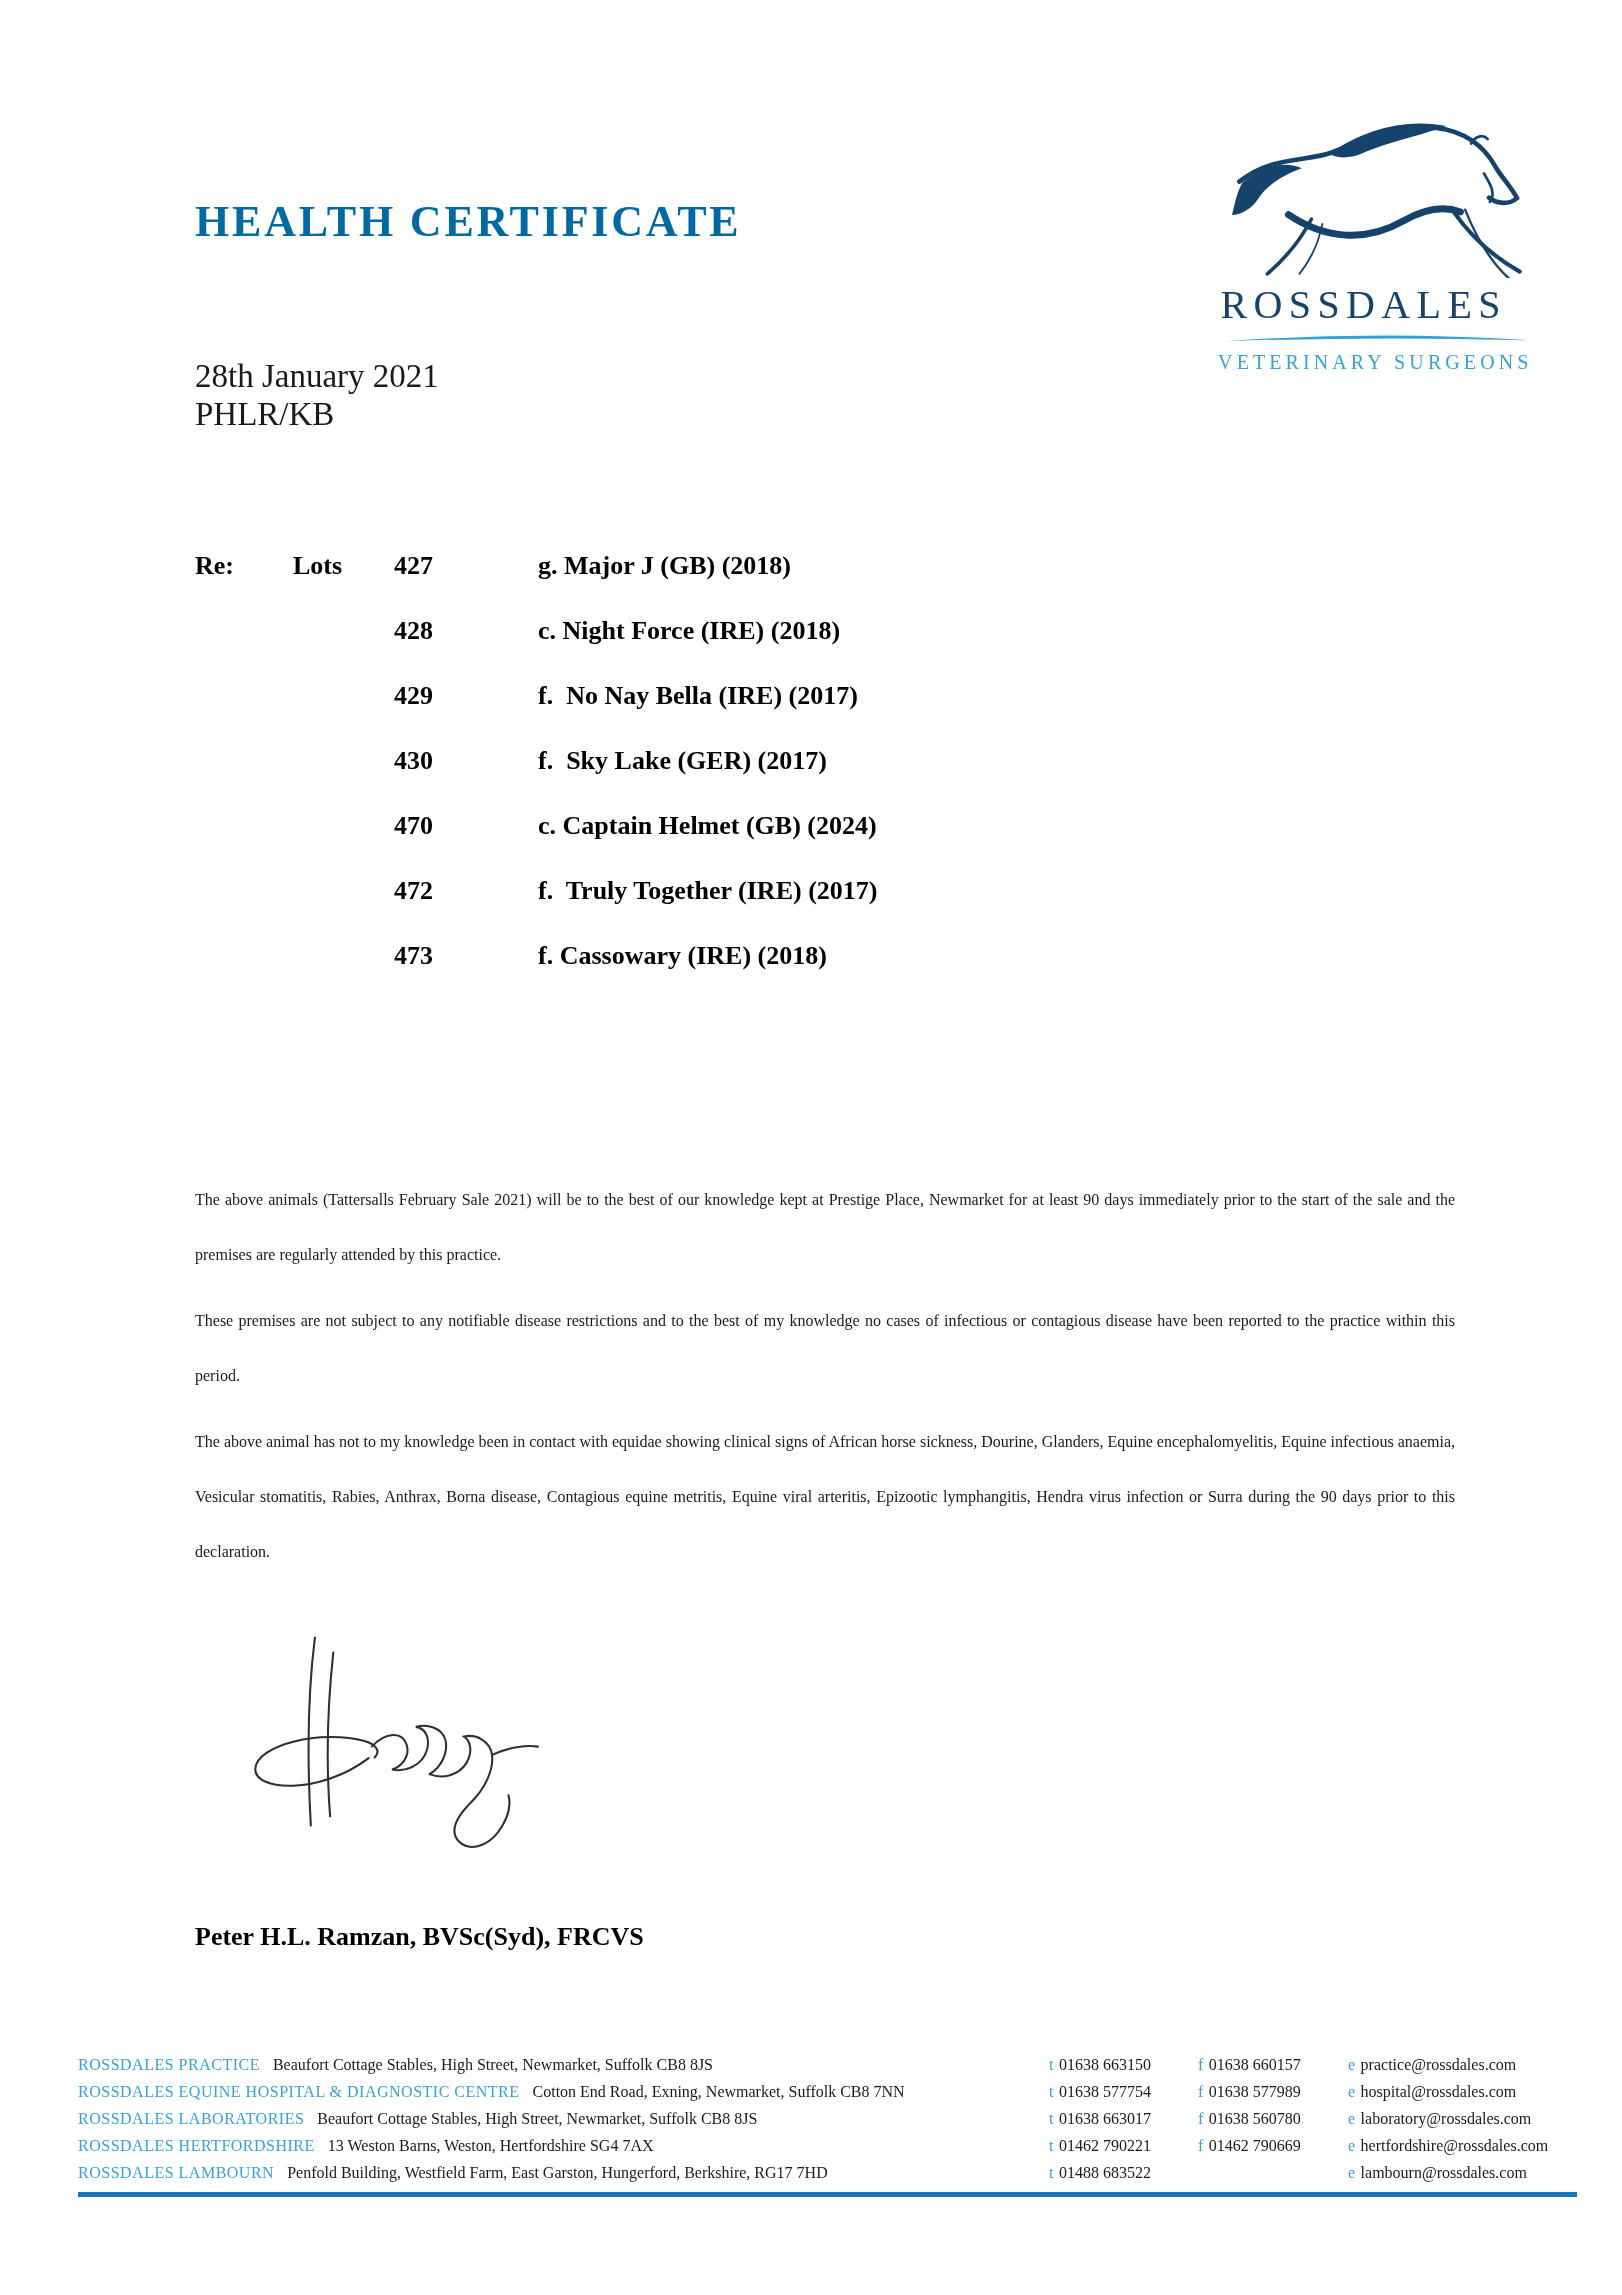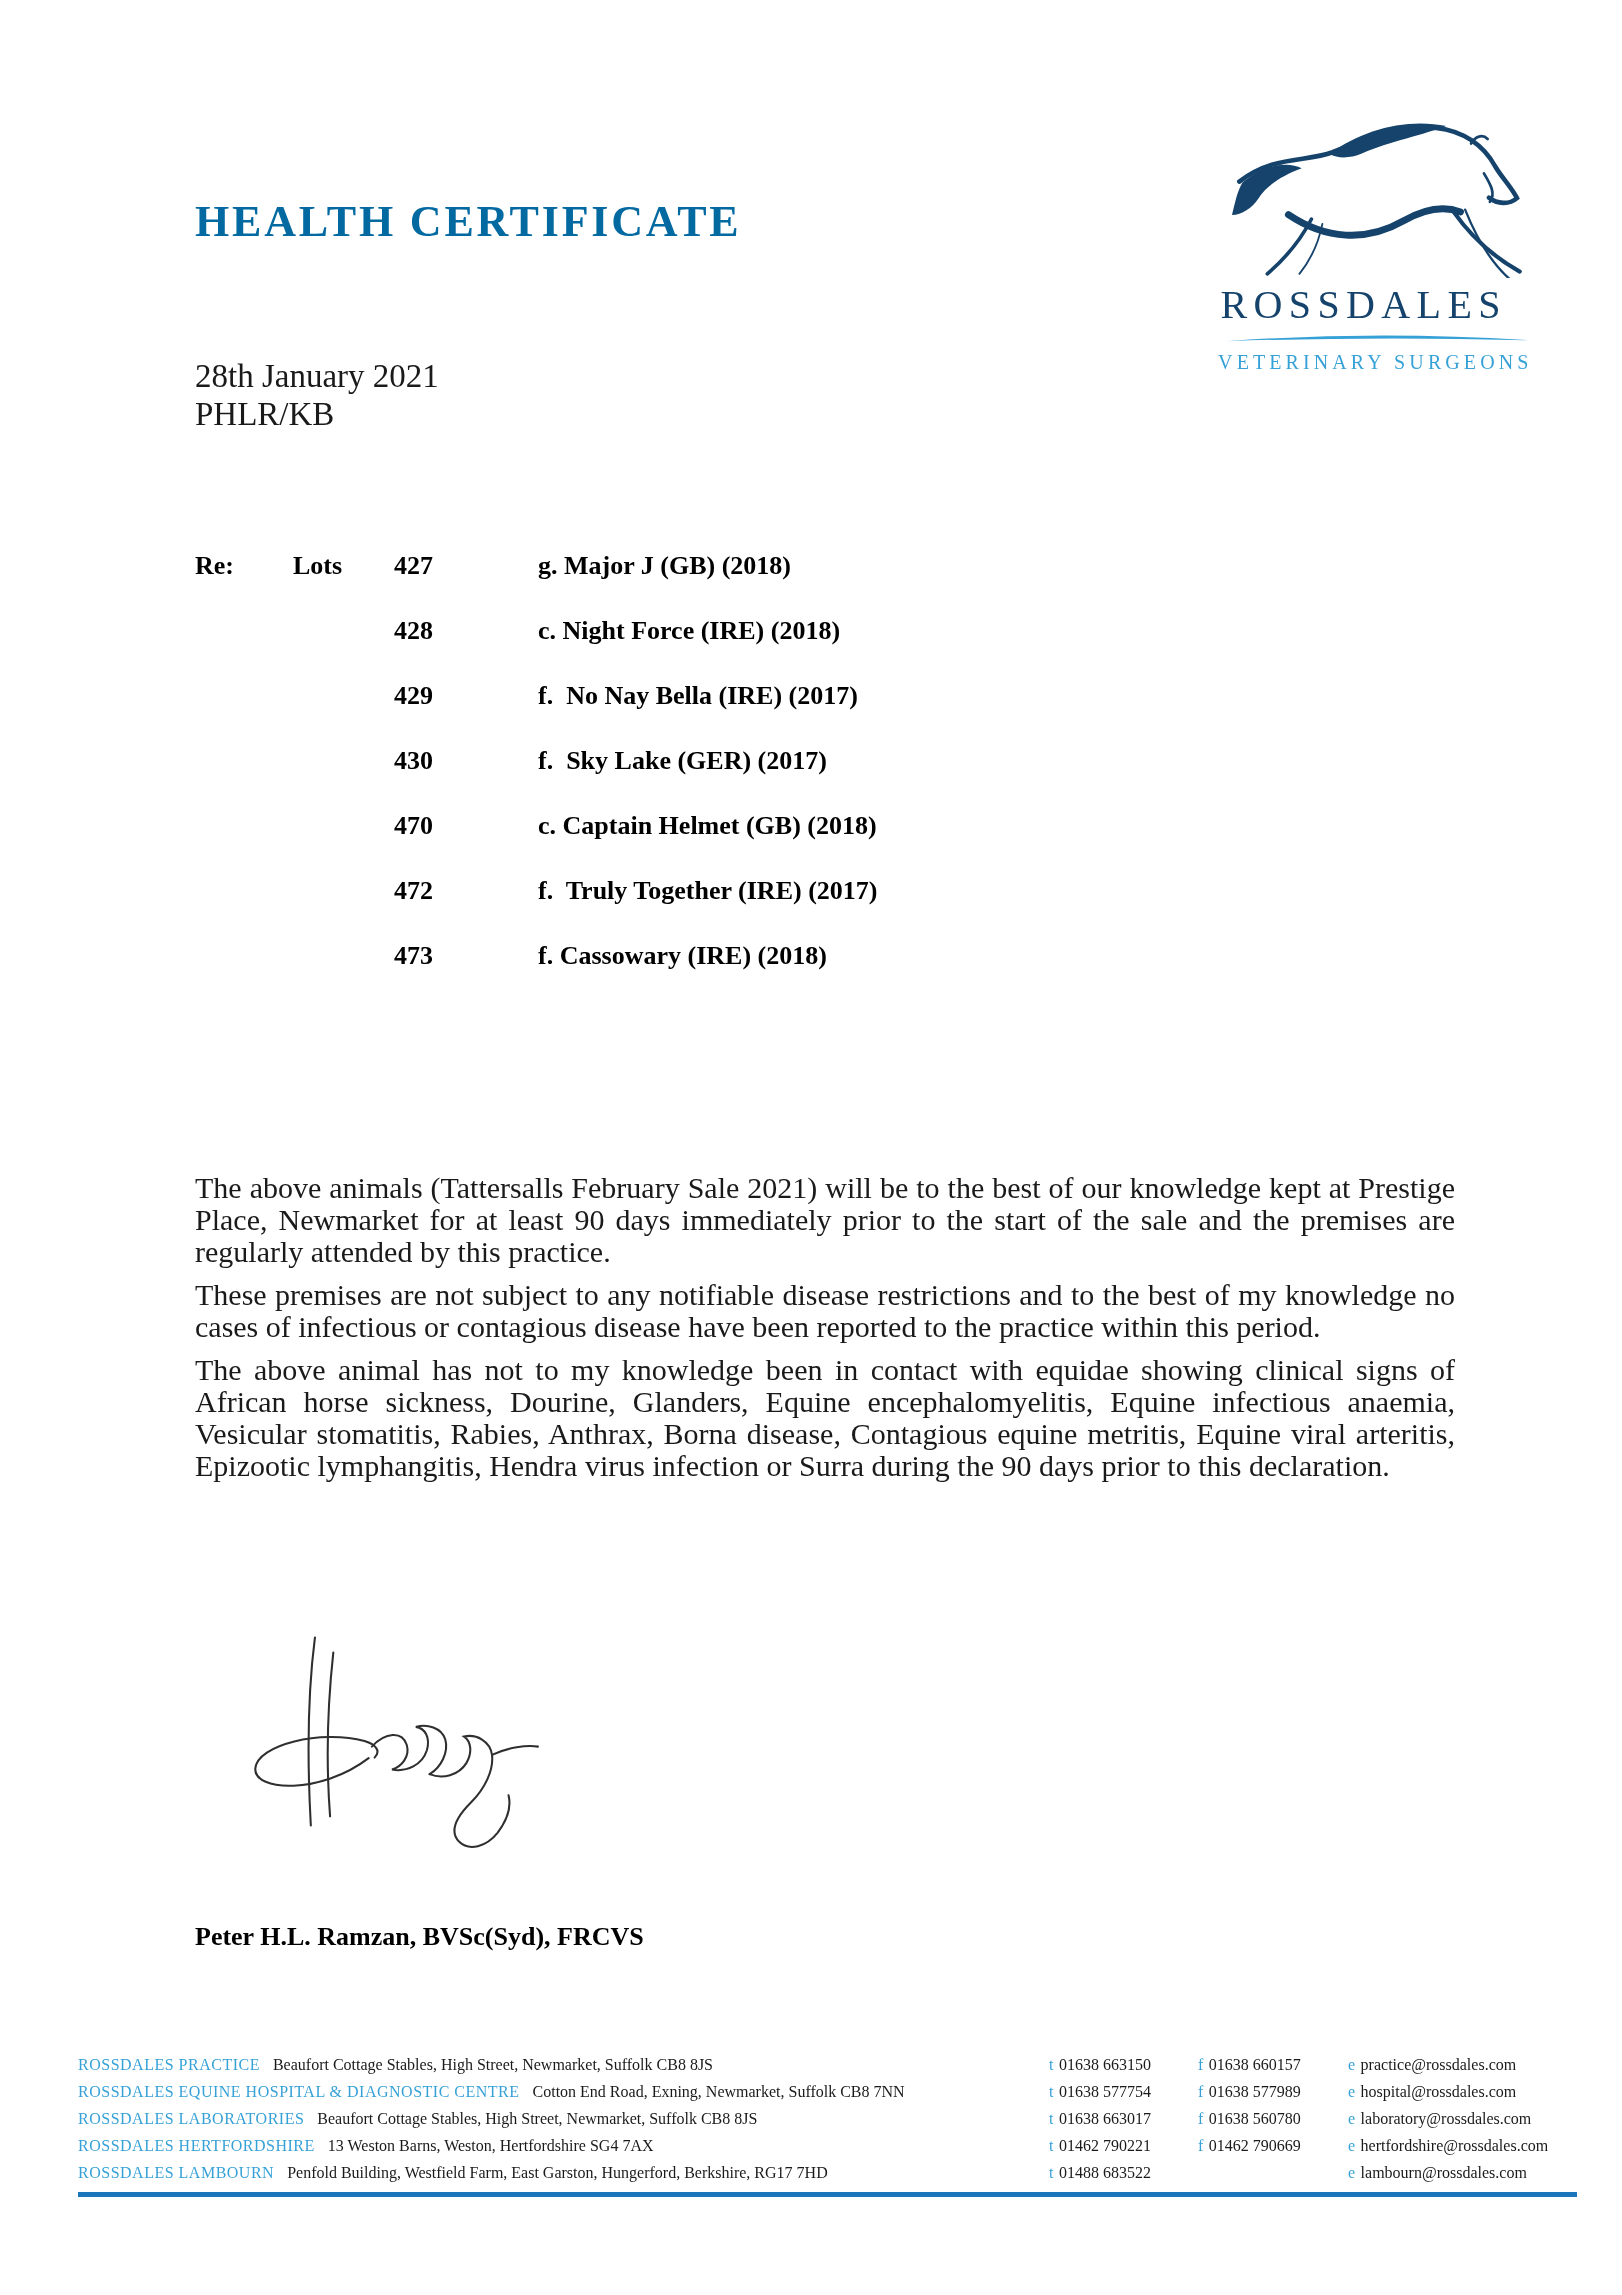--- a/index.html
+++ b/index.html
@@ -43,21 +43,21 @@
     display:grid;
     grid-template-columns:98px 101px 98px auto;
     grid-auto-rows:65px;
     font-size:26px;font-weight:700;color:#000;
   }
   .lots span{display:block;line-height:32px;}
   .lot-desc{white-space:pre-wrap;margin-left:46px;}
   
   .body-text{
     position:absolute;left:195px;top:1172px;width:1260px;
-    font-size:30px;line-height:32px;text-align:justify;color:#1a1a1a;
+    font-size:16px;line-height:55px;text-align:justify;color:#1a1a1a;
   }
   .body-text p{margin:0 0 11px 0;}
   
   .signature{position:absolute;left:210px;top:1609px;}
   .signatory{
     position:absolute;left:195px;top:1922px;
     font-size:26px;font-weight:700;color:#000;white-space:nowrap;
   }
   
   .footer{
@@ -137,21 +137,21 @@
       <span></span>
       <span>429</span>
       <span class="lot-desc">f.  No Nay Bella (IRE) (2017)</span>
       <span></span>
       <span></span>
       <span>430</span>
       <span class="lot-desc">f.  Sky Lake (GER) (2017)</span>
       <span></span>
       <span></span>
       <span>470</span>
-      <span class="lot-desc">c. Captain Helmet (GB) (2018)</span>
+      <span class="lot-desc">c. Captain Helmet (GB) (2024)</span>
       <span></span>
       <span></span>
       <span>472</span>
       <span class="lot-desc">f.  Truly Together (IRE) (2017)</span>
       <span></span>
       <span></span>
       <span>473</span>
       <span class="lot-desc">f. Cassowary (IRE) (2018)</span>
     </div>
 

